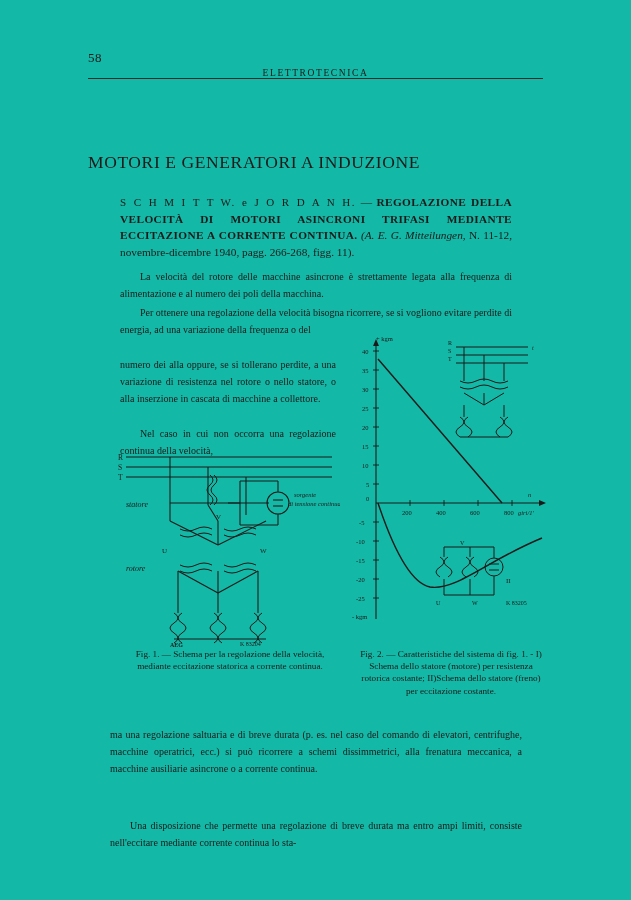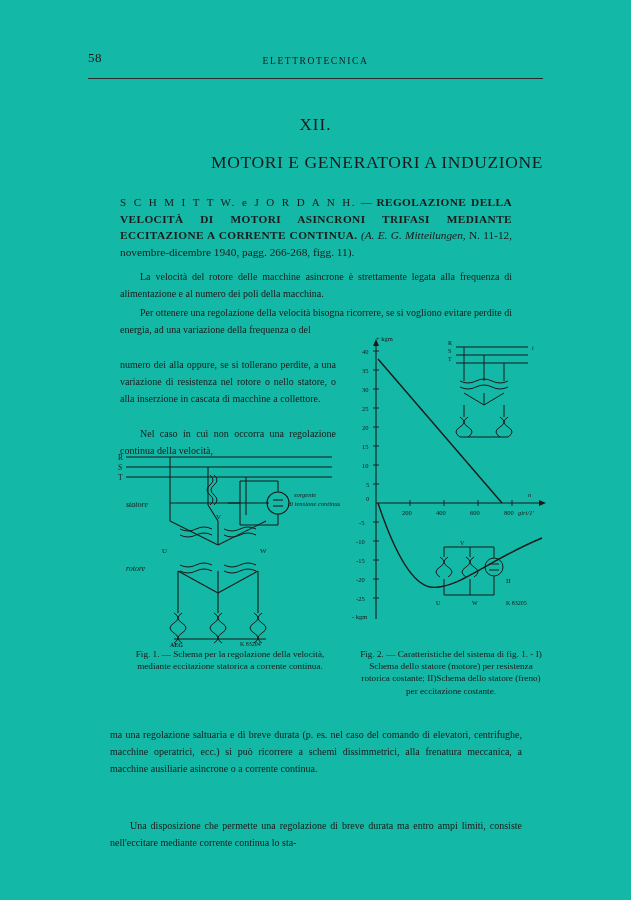--- a/index.html
+++ b/index.html
@@ -31,21 +31,21 @@
     height: 18px;
   }
   .runhead .folio {
     position: absolute;
     left: 0; top: 0;
     font-size: 13px;
     letter-spacing: 0.5px;
   }
   .runhead .journal {
     position: absolute;
-    left: 0; top: 6px;
+    left: 0; top: 18px;
     width: 455px;
     text-align: center;
     font-size: 9.5px;
     letter-spacing: 1.6px;
     font-family: Liberation Serif, serif;
   }
   .rule {
     position: absolute;
     left: 88px;
     top: 78px;
@@ -61,21 +61,21 @@
     width: 455px;
     text-align: center;
     font-size: 17px;
     letter-spacing: 1px;
   }
   .chaptitle {
     position: absolute;
     left: 88px;
     top: 152px;
     width: 455px;
-    text-align: right;
+    text-align: left;
     font-size: 17.5px;
     letter-spacing: 0.6px;
   }
   
   .abstract {
     position: absolute;
     left: 120px;
     top: 194px;
     width: 392px;
     font-size: 11.3px;
@@ -140,21 +140,20 @@
 <body>
 
 <div class="page">
 
   <div class="runhead">
     <div class="folio">58</div>
     <div class="journal">ELETTROTECNICA</div>
   </div>
   <div class="rule"></div>
 
-  <div class="chapnum">XII.</div>
   <div class="chaptitle">MOTORI E GENERATORI A INDUZIONE</div>
 
   <div class="abstract">
     <span class="authors">S C H M I T T   W.  e  J O R D A N   H.</span><span> — </span><span class="ttl">REGOLAZIONE DELLA VELOCITÀ DI MOTORI ASINCRONI TRIFASI MEDIANTE ECCITAZIONE A CORRENTE CONTINUA.</span><span class="src"> (A. E. G. Mitteilungen</span><span>, N. 11-12, novembre-dicembre 1940, pagg. 266-268, figg. 11).</span>
   </div>
 
   <div class="p p1">La velocità del rotore delle macchine asincrone è strettamente legata alla frequenza di alimentazione e al numero dei poli della macchina.</div>
   <div class="p p2">Per ottenere una regolazione della velocità bisogna ricorrere, se si vogliono evitare perdite di energia, ad una variazione della frequenza o del</div>
   <div class="p p3" style="text-indent:0">numero dei alla oppure, se si tollerano perdite, a una variazione di resistenza nel rotore o nello statore, o alla inserzione in cascata di macchine a collettore.</div>
   <div class="p p5">ma una regolazione saltuaria e di breve durata (p. es. nel caso del comando di elevatori, centrifughe, macchine operatrici, ecc.) si può ricorrere a schemi dissimmetrici, alla frenatura meccanica, a macchine ausiliarie asincrone o a corrente continua.</div>

